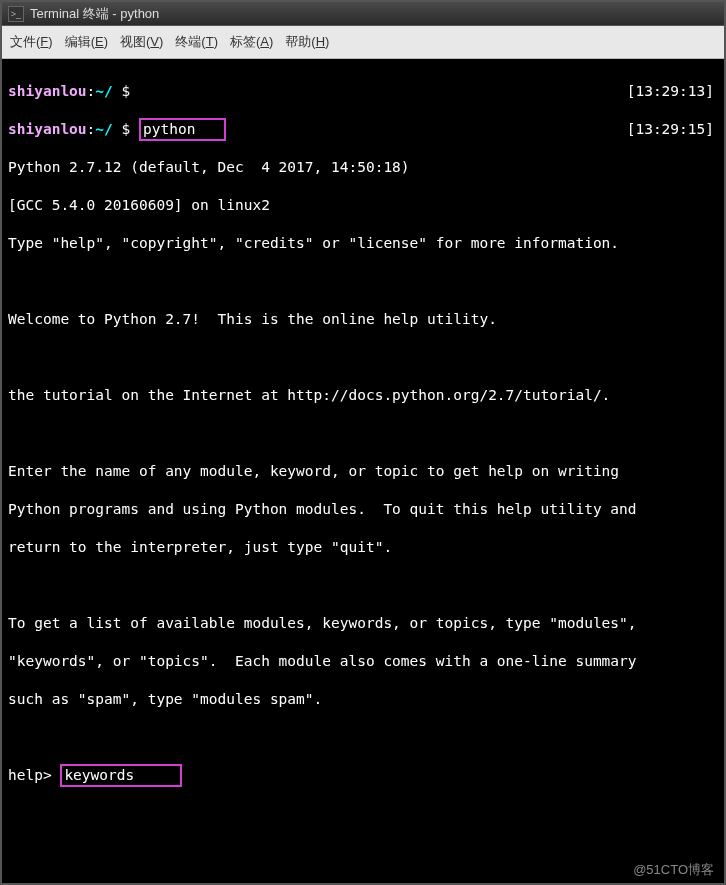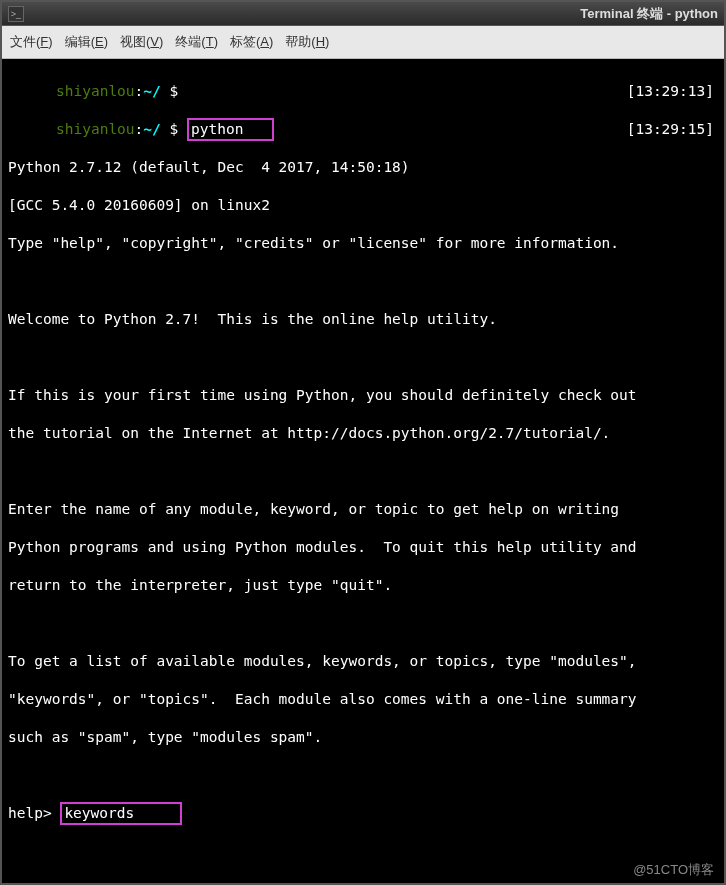--- a/index.html
+++ b/index.html
@@ -39,22 +39,22 @@
       border: 1px solid #666;
       margin-right: 6px;
       display: flex;
       align-items: center;
       justify-content: center;
       font-size: 9px;
       color: #aaa;
     }
     .titlebar-title {
       flex: 1;
-      text-align: right;
-      font-weight: bold;
+      text-align: left;
+      font-weight: normal;
     }
     .menubar {
       background: #e8e8e8;
       font-family: sans-serif;
       font-size: 13px;
       height: 20px;
       display: flex;
       align-items: center;
       padding: 16px 8px;
       gap: 12px;
@@ -75,21 +75,21 @@
       line-height: 19px;
       padding: 4px 6px;
       overflow: hidden;
       white-space: pre;
       position: relative;
     }
     .line {
       display: block;
       min-height: 19px;
     }
-    .prompt-user { color: #4d7c0f; font-weight: normal; margin-left: 48px; }
+    .prompt-user { color: #f0abfc; font-weight: bold; }
     .prompt-path { color: #00ffff; font-weight: bold; }
     .prompt-sep { color: #fff; }
     .timestamp { 
       position: absolute;
       right: 10px;
       color: #fff;
     }
     .highlight-box {
       border: 2px solid #d040d0;
       display: inline-block;
@@ -125,21 +125,20 @@
 
   <div class="terminal-body">
 <span class="line"><span class="prompt-user">shiyanlou</span><span class="prompt-sep">:</span><span class="prompt-path">~/</span> <span>$</span><span class="timestamp">[13:29:13]</span></span>
 <span class="line"><span class="prompt-user">shiyanlou</span><span class="prompt-sep">:</span><span class="prompt-path">~/</span> $ <span class="highlight-box"><span>python</span>   </span><span class="timestamp">[13:29:15]</span></span>
 <span class="line">Python 2.7.12 (default, Dec  4 2017, 14:50:18)</span>
 <span class="line">[GCC 5.4.0 20160609] on linux2</span>
 <span class="line">Type "help", "copyright", "credits" or "license" for more information.</span>
 <span class="line"></span>
 <span class="line">Welcome to Python 2.7!  This is the online help utility.</span>
 <span class="line"></span>
-<span class="line">If this is your first time using Python, you should definitely check out</span>
 <span class="line">the tutorial on the Internet at http://docs.python.org/2.7/tutorial/.</span>
 <span class="line"></span>
 <span class="line">Enter the name of any module, keyword, or topic to get help on writing</span>
 <span class="line">Python programs and using Python modules.  To quit this help utility and</span>
 <span class="line">return to the interpreter, just type "quit".</span>
 <span class="line"></span>
 <span class="line">To get a list of available modules, keywords, or topics, type "modules",</span>
 <span class="line">"keywords", or "topics".  Each module also comes with a one-line summary</span>
 <span class="line">such as "spam", type "modules spam".</span>
 <span class="line"></span>

